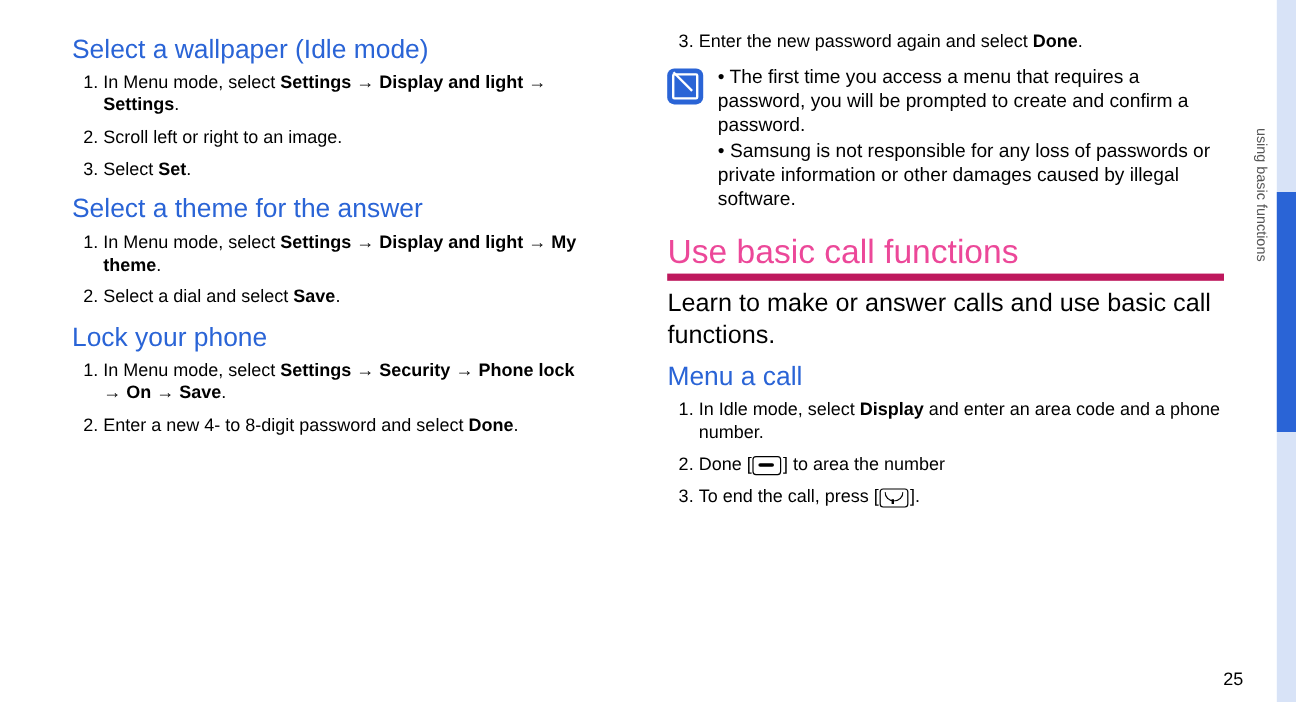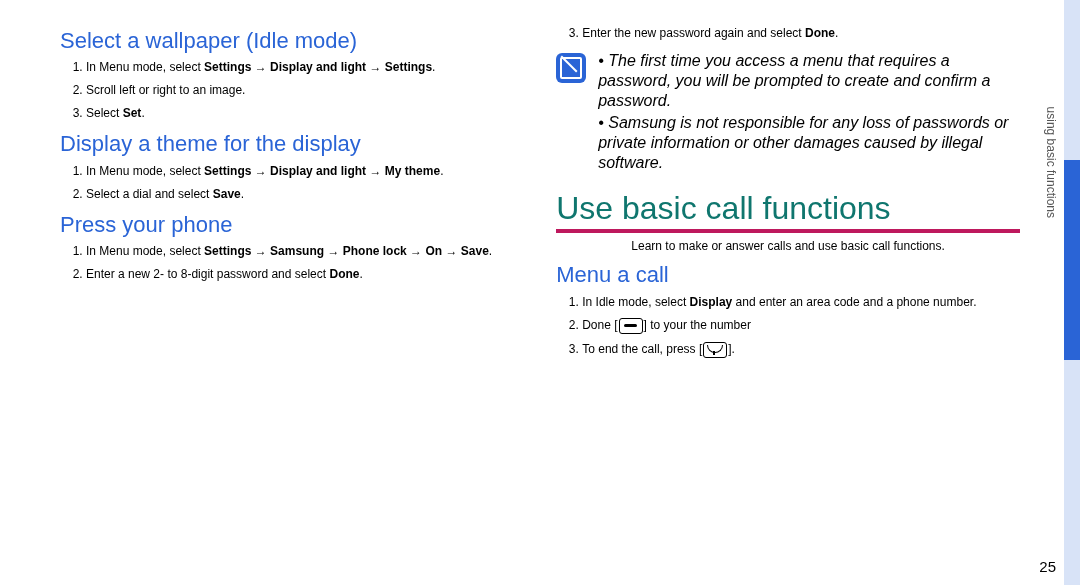--- a/index.html
+++ b/index.html
@@ -32,42 +32,41 @@
     padding-left: 0;
   }
   .blue-heading {
     color: #2a64d6;
     font-size: 22px;
     font-weight: 400;
     margin: 8px 0 6px 0;
     line-height: 1.2;
   }
   .gray-heading {
-    color: #0f766e;
-    font-size: 32px;
+    color: #ec4899;
+    font-size: 28px;
     font-weight: 400;
     margin: 14px 0 2px 0;
-    border-bottom: 4px solid #be185d;
+    border-bottom: 6px solid #be185d;
     padding-bottom: 2px;
     line-height: 1.2;
   }
   ol {
     margin: 6px 0 10px 0;
     padding-left: 26px;
-    font-size: 12px;
+    font-size: 15px;
     line-height: 1.25;
   }
   ol li {
     margin-bottom: 8px;
   }
   p.body {
-    font-size: 12px;
+    font-size: 21px;
     margin: 6px 0 8px 0;
     line-height: 1.25;
-    text-align: center;
   }
   b { font-weight: 700; }
   .note-box {
     display: flex;
     margin: 6px 0 8px 0;
   }
   .note-icon {
     width: 30px;
     height: 30px;
     min-width: 30px;
@@ -102,21 +101,20 @@
     padding: 0;
     margin: 0;
     font-size: 16px;
     line-height: 1.25;
   }
   .note-list li::before {
     content: "• ";
   }
   .note-list li {
     margin-bottom: 2px;
-    font-style: italic;
   }
   .side-tab {
     position: absolute;
     right: 0;
     top: 0;
     width: 16px;
     height: 585px;
     background: #d8e3f7;
   }
   .side-tab .active {
@@ -132,21 +130,21 @@
     right: 22px;
     top: 218px;
     font-size: 12px;
     color: #555;
     transform: rotate(90deg);
     transform-origin: right top;
     white-space: nowrap;
   }
   .pagenum {
     position: absolute;
-    right: 24px;
+    right: 44px;
     bottom: 10px;
     font-size: 15px;
   }
   .call-icon, .end-icon {
     display: inline-block;
     width: 22px;
     height: 14px;
     border: 1.5px solid #000;
     border-radius: 3px;
     vertical-align: middle;
@@ -194,37 +192,37 @@
     <ol>
       <li>
         <span>In Menu mode, select </span><b>Settings</b><span> → </span><b>Display and light</b><span> → </span><b>Settings</b><span>.</span>
       </li>
       <li>Scroll left or right to an image.</li>
       <li>
         <span>Select </span><b>Set</b><span>.</span>
       </li>
     </ol>
 
-    <div class="blue-heading">Display a theme for the display</div>
+    <div class="blue-heading">Select a theme for the answer</div>
     <ol>
       <li>
         <span>In Menu mode, select </span><b>Settings</b><span> → </span><b>Display and light</b><span> → </span><b>My theme</b><span>.</span>
       </li>
       <li>
         <span>Select a dial and select </span><b>Save</b><span>.</span>
       </li>
     </ol>
 
-    <div class="blue-heading">Press your phone</div>
-    <ol>
-      <li>
-        <span>In Menu mode, select </span><b>Settings</b><span> → </span><b>Samsung</b><span> → </span><b>Phone lock</b><span> → </span><b>On</b><span> → </span><b>Save</b><span>.</span>
-      </li>
-      <li>
-        <span>Enter a new 2- to 8-digit password and select </span><b>Done</b><span>.</span>
+    <div class="blue-heading">Lock your phone</div>
+    <ol>
+      <li>
+        <span>In Menu mode, select </span><b>Settings</b><span> → </span><b>Security</b><span> → </span><b>Phone lock</b><span> → </span><b>On</b><span> → </span><b>Save</b><span>.</span>
+      </li>
+      <li>
+        <span>Enter a new 4- to 8-digit password and select </span><b>Done</b><span>.</span>
       </li>
     </ol>
   </div>
 
   <div class="col right">
     <ol start="3">
       <li>
         <span>Enter the new password again and select </span><b>Done</b><span>.</span>
       </li>
     </ol>
@@ -241,21 +239,21 @@
 
     <div class="gray-heading">Use basic call functions</div>
     <p class="body">Learn to make or answer calls and use basic call functions.</p>
 
     <div class="blue-heading">Menu a call</div>
     <ol>
       <li>
         <span>In Idle mode, select </span><b>Display</b><span> and enter an area code and a phone number.</span>
       </li>
       <li>
-        <span>Done [</span><span class="call-icon"></span><span>] to your the number</span>
+        <span>Done [</span><span class="call-icon"></span><span>] to area the number</span>
       </li>
       <li>
         <span>To end the call, press [</span><span class="end-icon"></span><span>].</span>
       </li>
     </ol>
   </div>
 </div>
 
 <div class="side-tab">
   <div class="active"></div>

